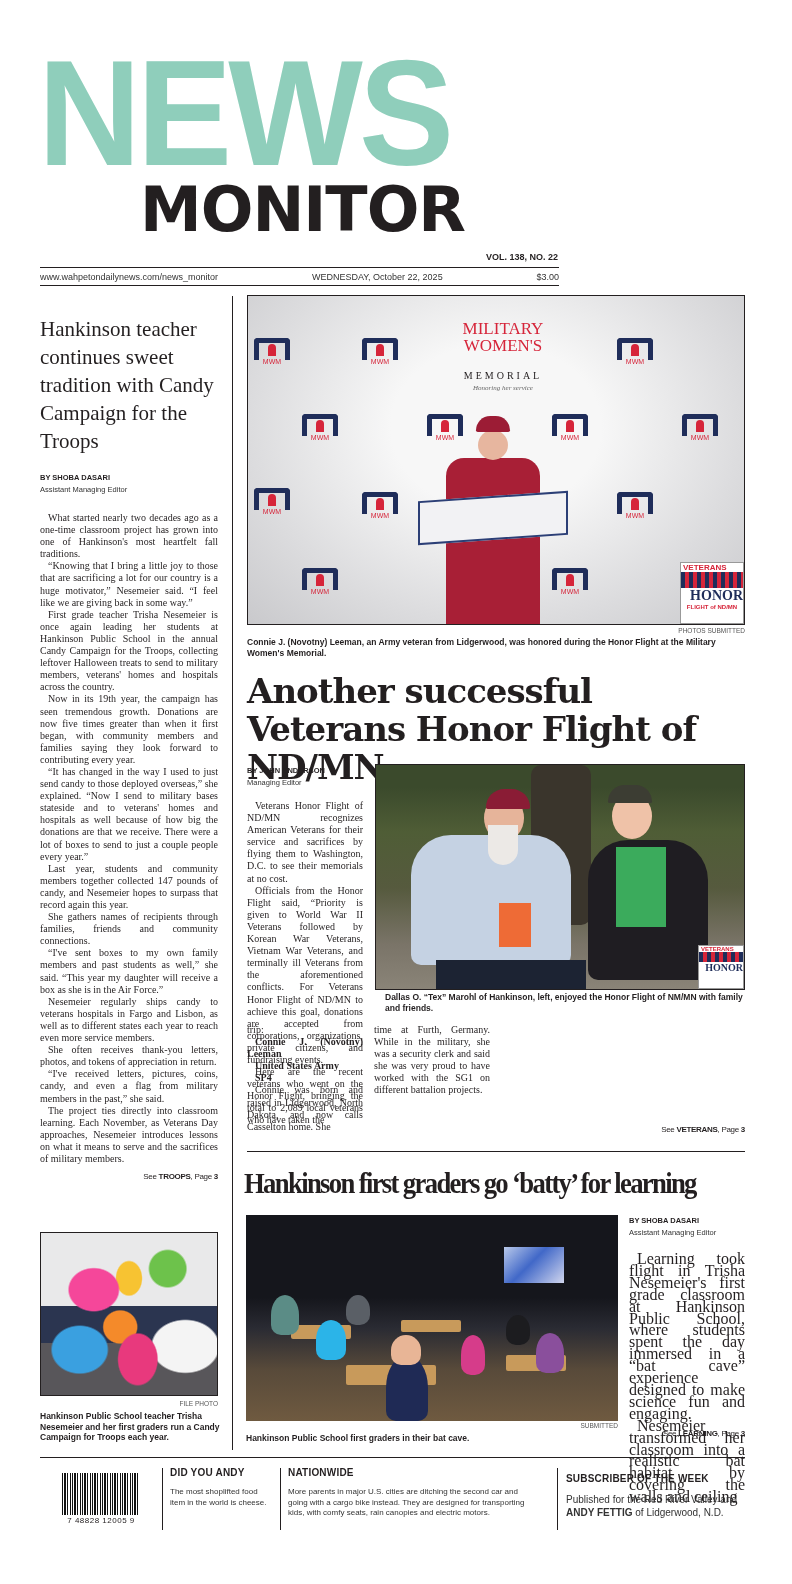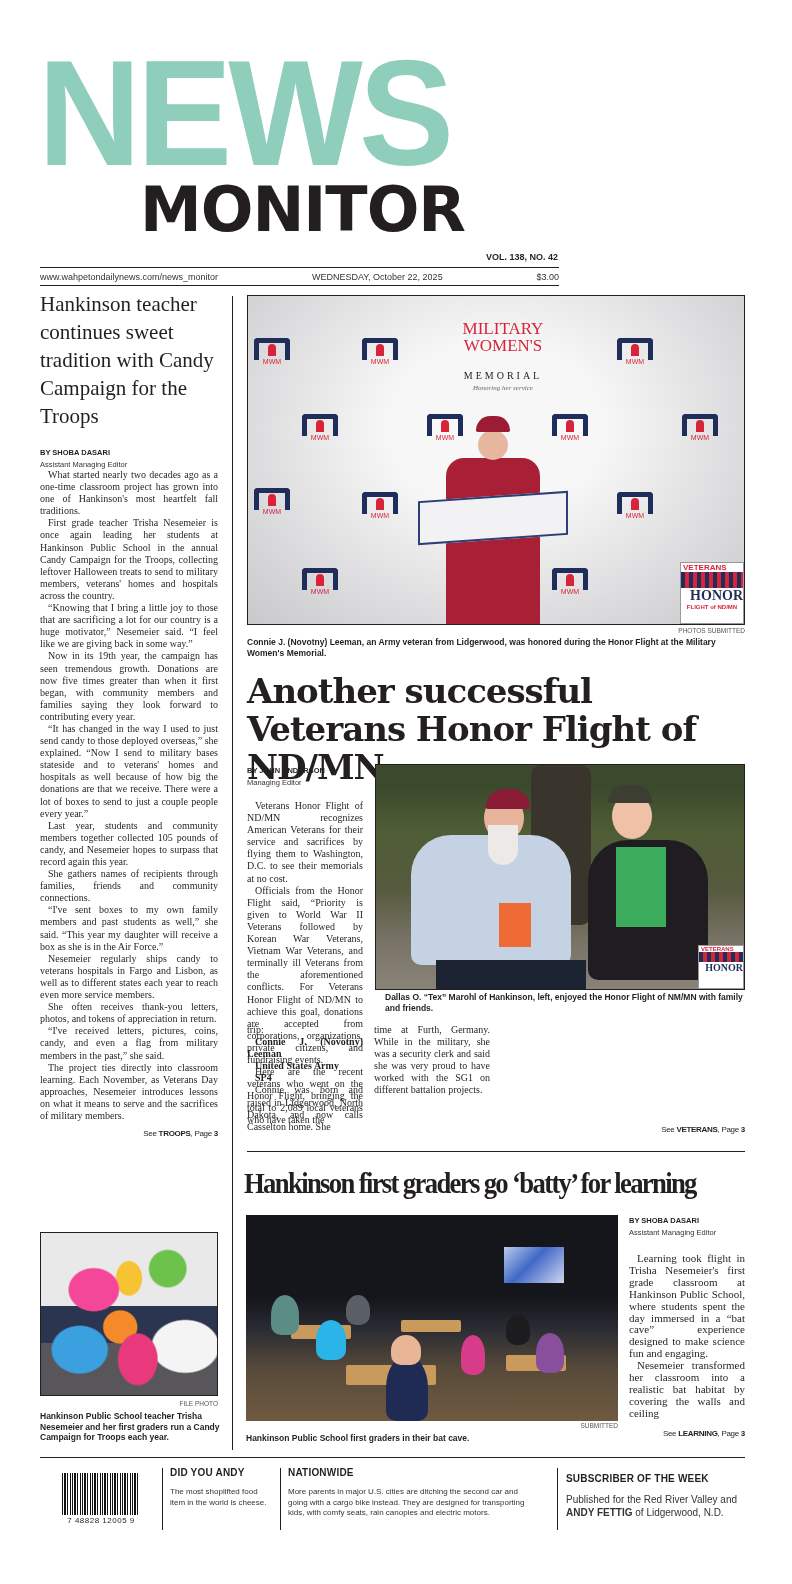--- a/index.html
+++ b/index.html
@@ -10,26 +10,26 @@
   .mast-news { position: absolute; left: 38px; top: 48px; font-family: "Liberation Sans", sans-serif; font-weight: bold; font-size: 150px; line-height: 130px; color: #8fcebb; letter-spacing: -4px; transform: scaleX(0.95); transform-origin: left top; }
   .mast-monitor { position: absolute; left: 140px; top: 180px; font-family: "DejaVu Sans", sans-serif; font-weight: bold; font-size: 62px; line-height: 60px; color: #231f20; letter-spacing: -1px; }
   .vol { position: absolute; right: 234px; top: 252px; font-family: "Liberation Sans", sans-serif; font-weight: bold; font-size: 9px; color: #231f20; }
   .dateline { position: absolute; left: 40px; top: 267px; width: 519px; height: 19px; border-top: 1px solid #231f20; border-bottom: 1px solid #231f20; font-family: "Liberation Sans", sans-serif; font-size: 9px; display: flex; justify-content: space-between; align-items: center; color: #333; }
 
   
   .col-rule { position: absolute; left: 232px; top: 296px; width: 1px; height: 1154px; background: #231f20; }
 
   
   .left-col { position: absolute; left: 40px; top: 290px; width: 178px; }
-  .hed-left { font-family: "Liberation Serif", serif; font-size: 21px; line-height: 28px; color: #231f20; font-weight: normal; }
+  .hed-left { font-family: "Liberation Serif", serif; font-size: 21px; line-height: 28px; color: #231f20; font-weight: normal; margin-top: 25px; }
   .byline { margin-top: 18px; font-family: "Liberation Sans", sans-serif; font-weight: bold; font-size: 7.5px; color: #231f20; }
   .byline-title { font-family: "Liberation Sans", sans-serif; font-size: 7.5px; margin-top: 3px; color: #333; }
   .body { font-family: "Liberation Serif", serif; font-size: 10px; line-height: 12.1px; text-align: justify; color: #231f20; }
   .body p { text-indent: 8px; }
-  .left-body { }
+  .left-body { margin-top: 18px; }
   .jump { font-family: "Liberation Sans", sans-serif; font-size: 8px; text-align: right; margin-top: 7px; letter-spacing: -0.3px; }
   .jump b { font-weight: bold; }
 
   .candy-photo { position: absolute; left: 40px; top: 1232px; width: 178px; height: 164px; border: 1px solid #231f20; overflow: hidden;
     background:
       radial-gradient(ellipse at 30% 35%, #f5479a 0 14%, transparent 15%),
       radial-gradient(ellipse at 50% 28%, #f7c332 0 10%, transparent 11%),
       radial-gradient(ellipse at 72% 22%, #6dc24b 0 10%, transparent 11%),
       radial-gradient(ellipse at 22% 72%, #3aa0e0 0 14%, transparent 15%),
       radial-gradient(ellipse at 55% 78%, #e8397d 0 14%, transparent 15%),
@@ -97,59 +97,59 @@
 
   .bat-photo { position: absolute; left: 246px; top: 1215px; width: 372px; height: 206px; overflow: hidden;
     background: linear-gradient(180deg, #15161c 0 40%, #2a2b33 55%, #584a3a 75%, #6f5a40 100%); }
   .bat-photo .screen { position: absolute; left: 258px; top: 32px; width: 60px; height: 36px; background: linear-gradient(135deg, #b9c9ea, #4168c8 45%, #d1d6ee); }
   .bat-photo .desk { position: absolute; background: #c89a5b; border-radius: 2px; }
   .bat-photo .kid { position: absolute; border-radius: 50% 50% 10px 10px; }
   .credit-bat { position: absolute; left: 246px; top: 1422px; width: 372px; }
   .cutline-bat { position: absolute; left: 246px; top: 1433px; width: 372px; }
 
   .bat-text { position: absolute; left: 629px; top: 1216px; width: 116px; }
-  .bat-body { margin-top: 16px; font-size: 11px; line-height: 11.9px; }
+  .bat-body { margin-top: 16px; font-size: 16px; line-height: 11.9px; }
   .jump-bat { position: absolute; left: 629px; top: 1422px; width: 116px; }
 
   
   .footer-rule { position: absolute; left: 40px; top: 1457px; width: 705px; height: 1px; background: #231f20; }
   .barcode { position: absolute; left: 62px; top: 1473px; width: 76px; height: 42px;
     background: repeating-linear-gradient(90deg, #111 0 1px, #fff 1px 2px, #111 2px 4px, #fff 4px 5px, #111 5px 6px, #fff 6px 8px, #111 8px 9px, #fff 9px 10px); }
   .barcode-num { position: absolute; left: 56px; top: 1516px; width: 90px; font-family: "Liberation Sans", sans-serif; font-size: 8px; letter-spacing: 0.5px; text-align: center; }
   .f-divider { position: absolute; top: 1468px; width: 1px; height: 62px; background: #231f20; }
   .f-block { position: absolute; top: 1467px; font-family: "Liberation Sans", sans-serif; }
   .f-title { font-weight: bold; font-size: 10px; color: #231f20; letter-spacing: 0.2px; }
   .f-text { margin-top: 9px; font-size: 8px; line-height: 10.5px; color: #333; }
   .f-text-lg { margin-top: 9px; font-size: 10px; line-height: 13px; color: #333; }
 </style>
 </head>
 <body>
 
 <div class="mast-news">NEWS</div>
 <div class="mast-monitor">MONITOR</div>
-<div class="vol">VOL. 138, NO. 42</div>
+<div class="vol">VOL. 138, NO. 22</div>
 <div class="dateline">
   <span>www.wahpetondailynews.com/news_monitor</span>
   <span>WEDNESDAY, October 22, 2025</span>
   <span>$3.00</span>
 </div>
 
 <div class="col-rule"></div>
 
 <div class="left-col">
   <h2 class="hed-left">Hankinson teacher continues sweet tradition with Candy Campaign for the Troops</h2>
   <div class="byline">BY SHOBA DASARI</div>
   <div class="byline-title">Assistant Managing Editor</div>
   <div class="body left-body">
     <p>What started nearly two decades ago as a one-time classroom project has grown into one of Hankinson's most heartfelt fall traditions.</p>
+    <p>“Knowing that I bring a little joy to those that are sacrificing a lot for our country is a huge motivator,” Nesemeier said. “I feel like we are giving back in some way.”</p>
     <p>First grade teacher Trisha Nesemeier is once again leading her students at Hankinson Public School in the annual Candy Campaign for the Troops, collecting leftover Halloween treats to send to military members, veterans' homes and hospitals across the country.</p>
-    <p>“Knowing that I bring a little joy to those that are sacrificing a lot for our country is a huge motivator,” Nesemeier said. “I feel like we are giving back in some way.”</p>
     <p>Now in its 19th year, the campaign has seen tremendous growth. Donations are now five times greater than when it first began, with community members and families saying they look forward to contributing every year.</p>
     <p>“It has changed in the way I used to just send candy to those deployed overseas,” she explained. “Now I send to military bases stateside and to veterans' homes and hospitals as well because of how big the donations are that we receive. There were a lot of boxes to send to just a couple people every year.”</p>
-    <p>Last year, students and community members together collected 105 pounds of candy, and Nesemeier hopes to surpass that record again this year.</p>
+    <p>Last year, students and community members together collected 147 pounds of candy, and Nesemeier hopes to surpass that record again this year.</p>
     <p>She gathers names of recipients through families, friends and community connections.</p>
     <p>“I've sent boxes to my own family members and past students as well,” she said. “This year my daughter will receive a box as she is in the Air Force.”</p>
     <p>Nesemeier regularly ships candy to veterans hospitals in Fargo and Lisbon, as well as to different states each year to reach even more service members.</p>
     <p>She often receives thank-you letters, photos, and tokens of appreciation in return.</p>
     <p>“I've received letters, pictures, coins, candy, and even a flag from military members in the past,” she said.</p>
     <p>The project ties directly into classroom learning. Each November, as Veterans Day approaches, Nesemeier introduces lessons on what it means to serve and the sacrifices of military members.</p>
   </div>
   <div class="jump"><span>See </span><b>TROOPS</b><span>, Page </span><b>3</b></div>
 </div>
 

